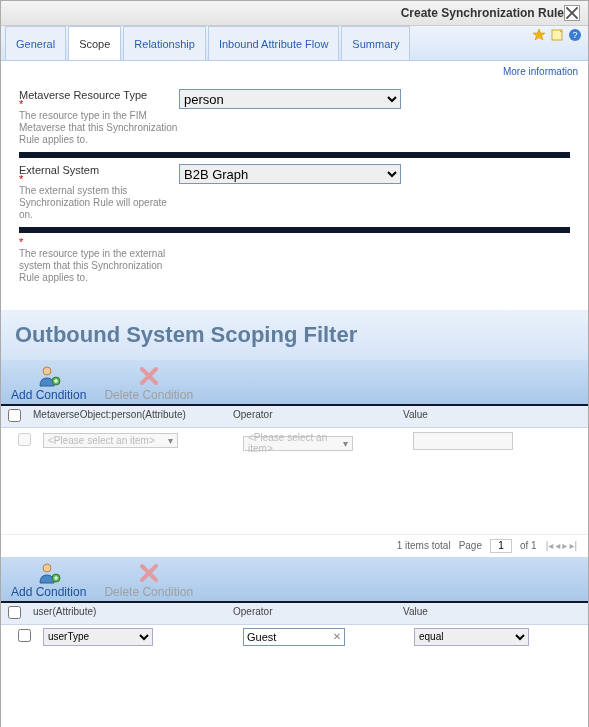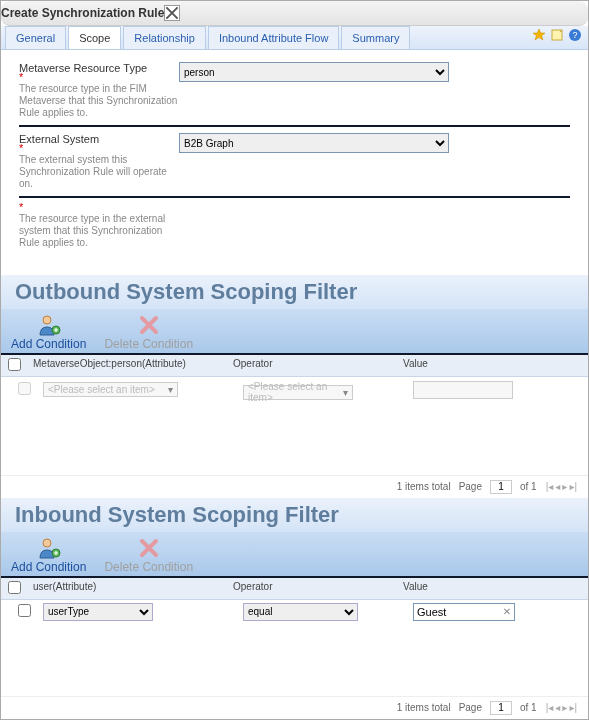--- a/index.html
+++ b/index.html
@@ -1,37 +1,37 @@
 <!DOCTYPE html>
 <html><head>
 <meta charset="utf-8">
 <style>
   * { box-sizing: border-box; margin: 0; padding: 0; }
   body { font-family: "Segoe UI", Tahoma, Arial, sans-serif; font-size: 11px; color: #333; background: #fff; width: 589px; }
   .dialog { border: 1px solid #aaa; width: 589px; }
-  .titlebar { background: linear-gradient(#f4f4f4,#e4e4e4); border-bottom: 1px solid #ccc; padding: 4px 0; display: flex; justify-content: flex-start; align-items: center; border-radius: 9px; }
+  .titlebar { background: linear-gradient(#f4f4f4,#e4e4e4); border-bottom: 1px solid #ccc; padding: 4px 8px; display: flex; justify-content: flex-end; align-items: center; }
   .titlebar .title { font-weight: bold; font-size: 12px; color: #333; }
   .close-btn { width: 16px; height: 16px; border: 1px solid #999; background: #fff; text-align: center; line-height: 12px; cursor: pointer; font-size: 11px; color: #555; }
-  .tabbar { background: linear-gradient(#eef3fb,#d8e6f8); border-bottom: 1px solid #b8cde8; display: flex; align-items: stretch; padding: 0 4px; position: relative; height: 24px; }
+  .tabbar { background: linear-gradient(#eef3fb,#d8e6f8); border-bottom: 1px solid #b8cde8; display: flex; align-items: stretch; padding: 0 4px; position: relative; height: 35px; }
   .tab { padding: 2px 10px; border: 1px solid #b8cde8; border-bottom: none; background: #e9f0fa; margin-right: 2px; color: #2a5db0; cursor: pointer; font-size: 11px; display: flex; align-items: center; }
   .tab.active { background: #fff; color: #333; }
   .tabbar-right { position: absolute; right: 6px; top: 2px; display: flex; gap: 4px; align-items: center; }
   .mini-icon { width: 14px; height: 14px; display: inline-block; }
   .more-info { text-align: right; padding: 4px 10px 0 0; }
   .more-info a { color: #2a5db0; font-size: 10px; cursor: pointer; }
   .form-area { padding: 6px 18px 20px 18px; }
-  .form-row { display: flex; align-items: flex-start; padding: 6px 0; border-top: 2px solid #0f172a; }
+  .form-row { display: flex; align-items: flex-start; padding: 6px 0; border-top: 6px solid #0f172a; }
   .form-row:first-child { border-top: none; }
   .form-label { width: 160px; flex-shrink: 0; }
   .form-label .lbl { font-size: 11px; color: #333; }
   .form-label .req { color: #c00; display: block; line-height: 6px; }
   .form-label .desc { color: #888; font-size: 10px; margin-top: 3px; line-height: 1.2; }
   .form-field { flex: 1; }
-  .select-wide { width: 270px; height: 20px; font-size: 10px; border: 1px solid #7a96b0; }
-  .section-header { background: linear-gradient(#eaf1fb,#d4e4f7); padding: 4px 14px; }
+  .select-wide { width: 222px; height: 20px; font-size: 13px; border: 1px solid #7a96b0; }
+  .section-header { background: linear-gradient(#eaf1fb,#d4e4f7); padding: 12px 14px; }
   .section-header h2 { font-size: 22px; font-weight: 600; color: #5f7d9d; font-family: "Segoe UI Light","Segoe UI",sans-serif; }
   .toolbar { background: linear-gradient(#c9ddf4,#a9c8ea); padding: 4px 10px 2px 10px; display: flex; gap: 18px; align-items: flex-end; }
   .tool-btn { text-align: center; cursor: pointer; }
   .tool-btn .icon-wrap { height: 24px; display: flex; align-items: center; justify-content: center; }
   .tool-btn .lbl { font-size: 12px; color: #1a4f9c; }
   .tool-btn.disabled .lbl { color: #a0a0a0; }
   .filter-head { display: flex; background: #e7eef7; border-top: 2px solid #0f172a; border-bottom: 1px solid #c8d6e8; font-size: 10px; color: #444; }
   .filter-head .col-cb { width: 26px; text-align: center; padding: 3px 0; }
   .filter-head .col { padding: 3px 6px; }
   .col-attr { width: 200px; }
@@ -42,21 +42,21 @@
   .filter-row .col { padding: 0 6px; }
   .filter-row select { width: 135px; height: 18px; font-size: 10px; border: 1px solid #aac; }
   .filter-row .placeholder-sel { width: 135px; height: 15px; font-size: 10px; border: 1px solid #ccc; background: #f7f7f7; color: #bbb; padding: 1px 4px; display: inline-flex; align-items: center; justify-content: space-between; }
   .filter-row .placeholder-sel .arrow { color: #888; }
   .filter-row .val-input { width: 100px; height: 18px; border: 1px solid #ccc; background: #f7f7f7; }
   .val-wrap { display: inline-flex; align-items: center; border: 1px solid #7a96b0; height: 18px; background: #fff; }
   .val-wrap input { border: none; width: 86px; height: 16px; font-size: 11px; padding: 0 3px; outline: none; }
   .val-wrap .clear { width: 14px; text-align: center; color: #888; cursor: pointer; font-size: 10px; }
   .filter-body { padding: 0 10px 2px 10px; }
   .filter-gap { height: 70px; }
-  .pager { display: flex; justify-content: flex-end; align-items: center; gap: 8px; padding: 4px 10px; font-size: 10px; color: #666; border-top: 1px solid #eee; }
+  .pager { display: flex; justify-content: flex-end; align-items: center; gap: 8px; padding: 4px 10px; font-size: 10px; color: #666; border-top: 1px solid #eee; margin-top: 8px; }
   .pager .page-input { width: 22px; height: 14px; border: 1px solid #ccc; text-align: center; font-size: 10px; }
   .pager-nav span { color: #aaa; padding: 0 1px; }
   svg { display: block; }
 </style>
 </head>
 <body>
 
 <div class="dialog">
 
   <div class="titlebar">
@@ -88,20 +88,23 @@
         </span>
       <span>
           <svg width="14" height="14" viewBox="0 0 14 14">
             <circle cx="7" cy="7" r="6" fill="#3a7bd5"></circle>
             <text x="7" y="10" text-anchor="middle" font-size="9" fill="#fff" font-family="Arial">?</text>
           </svg>
         </span>
     </div>
   </div>
 
+  <div class="more-info">
+    <a>More information</a>
+  </div>
 
   <div class="form-area">
     <div class="form-row">
       <div class="form-label">
         <span class="lbl">Metaverse Resource Type</span>
         <span class="req">*</span>
         <div class="desc">The resource type in the FIM Metaverse that this Synchronization Rule applies to.</div>
       </div>
       <div class="form-field">
         <select class="select-wide">
@@ -177,23 +180,20 @@
   <div class="pager">
     <span>1 items total</span>
     <span>Page</span>
     <input class="page-input" value="1" style="">
     <span>of 1</span>
     <span class="pager-nav">
       <span>|◂</span><span>◂</span><span>▸</span><span>▸|</span>
     </span>
   </div>
 
-  <div class="section-header">
-    <h2>Inbound System Scoping Filter</h2>
-  </div>
   <div class="toolbar">
     <div class="tool-btn">
       <div class="icon-wrap">
           <svg width="24" height="24" viewBox="0 0 24 24">
             <circle cx="10" cy="7" r="4" fill="#f2c99a" stroke="#c08040"></circle>
             <path d="M3 22 Q3 14 10 14 Q17 14 17 22 Z" fill="#4a88c8" stroke="#2f5f95"></path>
             <circle cx="19" cy="17" r="4" fill="#5cb85c" stroke="#2e7d32"></circle>
             <path d="M19 15 v4 M17 17 h4" stroke="#fff" stroke-width="1.2"></path>
           </svg>
         </div>
@@ -215,30 +215,30 @@
     <div class="col col-val">Value</div>
   </div>
   <div class="filter-body">
     <div class="filter-row">
       <div class="col-cb"><input type="checkbox" style=""></div>
       <div class="col col-attr">
         <select style="width:110px">
           <option>userType</option>
         </select>
       </div>
-      <div class="col col-op">
-        <select style="width:115px">
-          <option>equal</option>
-        </select>
-      </div>
       <div class="col col-val">
         <span class="val-wrap">
           <input value="Guest" style="">
           <span class="clear">✕</span>
         </span>
+      </div>
+      <div class="col col-op">
+        <select style="width:115px">
+          <option>equal</option>
+        </select>
       </div>
     </div>
     <div class="filter-gap"></div>
   </div>
   <div class="pager">
     <span>1 items total</span>
     <span>Page</span>
     <input class="page-input" value="1" style="">
     <span>of 1</span>
     <span class="pager-nav">

